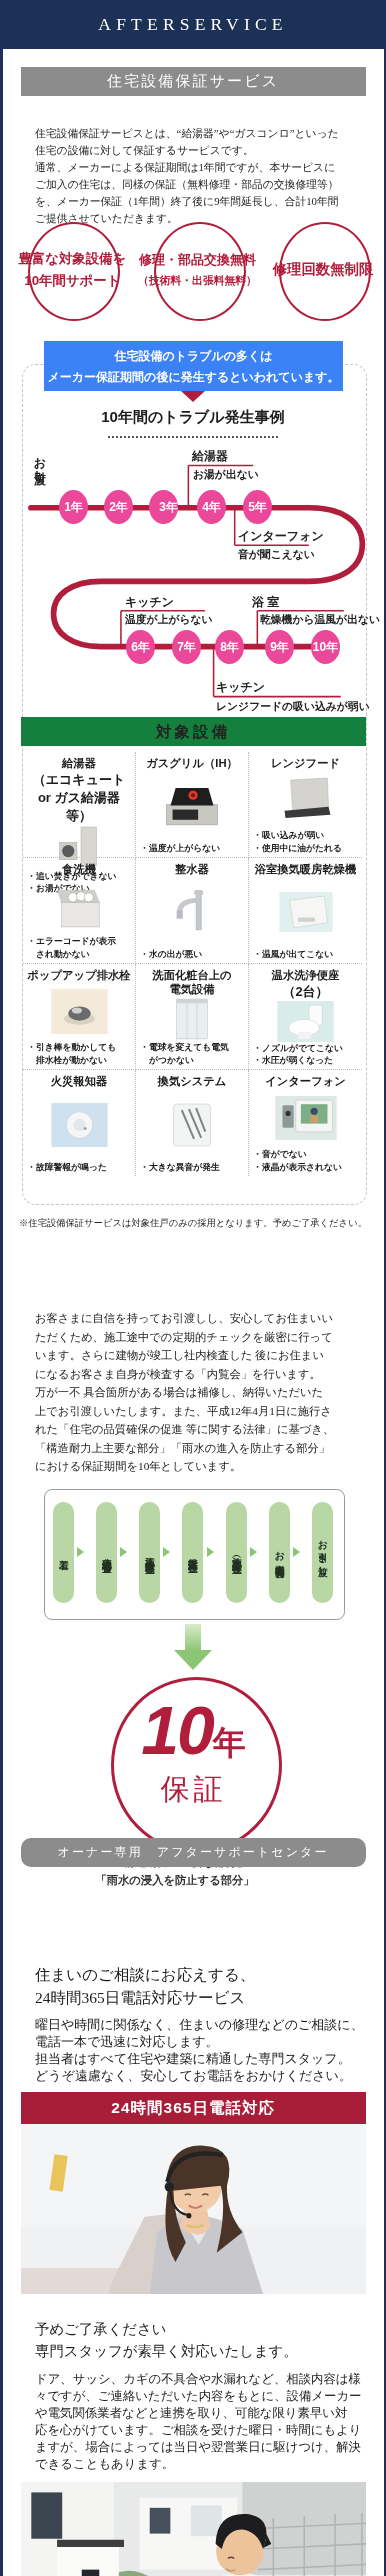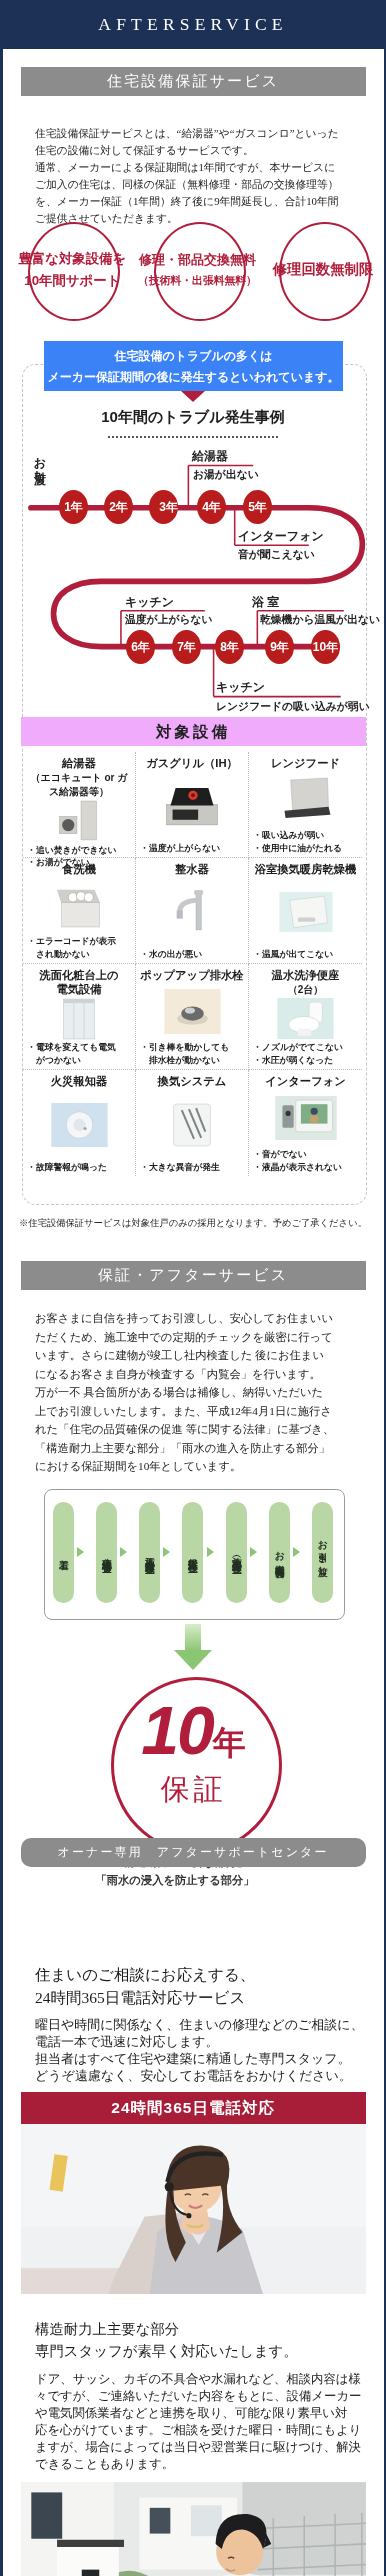--- a/index.html
+++ b/index.html
@@ -16,33 +16,33 @@
   .band{left:20.6px;width:345px;height:29px;line-height:29px;background:#8c8c8c;color:#ffffff;
         font-size:15px;letter-spacing:2.1px;text-align:center;}
   .para{color:#1c1c1c;}
   .badge-ellipse{border:2.6px solid #b01e3b;border-radius:50%;}
   .badge-text{color:#b01e3b;font-weight:bold;text-align:center;}
   .callout{background:#3b82f6;color:#ffffff;font-weight:bold;text-align:center;}
   .callout-tri{width:0;height:0;border-left:12.4px solid transparent;border-right:12.4px solid transparent;
                border-top:11.3px solid #b01e3b;}
   .dashed-box{border:1px dashed #c4c4c4;border-radius:13.4px;}
   .dotted-ul{border-bottom:2.6px dotted #555;}
-  .year-bubble{width:29px;height:34px;border-radius:50%;background:#b91c1c;color:#fff;
+  .year-bubble{width:29px;height:34px;border-radius:50%;background:#ec4899;color:#fff;
                font-weight:bold;font-size:12px;text-align:center;line-height:34px;}
   .tl-label{font-weight:bold;font-size:12px;color:#222;}
   .tl-desc{font-size:10.8px;color:#222;font-weight:bold;}
-  .beige-band{left:20.6px;width:345px;height:29px;line-height:29px;background:#f0abfc;color:#222;
+  .beige-band{left:20.6px;width:345px;height:29px;line-height:29px;background:#15803d;color:#222;
               font-size:15.5px;font-weight:bold;text-align:center;letter-spacing:3.1px;}
   .grid{left:23px;top:752px;width:340px;display:grid;grid-template-columns:113px 113px 113px;
         grid-auto-rows:106px;}
   .cell{box-sizing:border-box;padding:5.2px 4.1px 3.1px 4.1px;display:flex;flex-direction:column;align-items:center;}
   .cell.cr{border-right:1px dotted #bbb;}
   .cell.cb{border-bottom:1px dotted #bbb;}
   .cell-title{font-weight:bold;font-size:11.3px;color:#1c1c1c;text-align:center;line-height:13.4px;}
-  .cell-sub{font-weight:bold;font-size:10px;color:#1c1c1c;text-align:center;}
+  .cell-sub{font-weight:bold;font-size:13px;color:#1c1c1c;text-align:center;}
   .cell-icon{flex:1;display:flex;align-items:center;justify-content:center;}
   .cell-bullets{align-self:flex-start;font-size:8.8px;line-height:12.4px;color:#1c1c1c;font-weight:bold;}
   .pill{width:20.6px;height:101px;border-radius:10.3px;background:#b9d7a5;color:#223022;
         font-weight:bold;font-size:9.8px;writing-mode:vertical-rl;text-align:center;
         display:flex;align-items:center;justify-content:center;letter-spacing:1px;}
   .pill-arrow{width:0;height:0;border-top:5.7px solid transparent;border-bottom:5.7px solid transparent;
               border-left:7.7px solid #8cc573;}
   .ring{border:3.6px solid #b01e3b;border-radius:50%;}
   .red-banner{left:20.6px;width:345px;height:32px;line-height:32px;background:#a81e38;color:#fff;
               font-weight:bold;font-size:15.5px;text-align:center;letter-spacing:1px;}
@@ -196,45 +196,45 @@
         <svg width="62" height="46" viewBox="0 0 120 90">
             <rect x="8" y="6" width="104" height="78" fill="#dff0ee"></rect>
             <polygon points="28,22 96,14 102,66 36,76" fill="#f6f7f5" stroke="#c2c8c6"></polygon>
             <rect x="44" y="56" width="34" height="8" rx="3" fill="#cdd2d0"></rect>
           </svg>
       </div>
       <div class="cell-bullets pre">・温風が出てこない</div>
     </div>
 
     <div class="cell cr cb">
+      <div class="cell-title pre">ポップアップ排水栓</div>
+      <div class="cell-icon">
+        <svg width="57" height="45" viewBox="0 0 110 88">
+            <rect x="0" y="0" width="110" height="88" fill="#f3ead9"></rect>
+            <ellipse cx="55" cy="58" rx="30" ry="12" fill="#d9d2c2"></ellipse>
+            <ellipse cx="55" cy="48" rx="22" ry="14" fill="#6b6b6b"></ellipse>
+            <ellipse cx="50" cy="42" rx="10" ry="6" fill="#cfcfcf"></ellipse>
+          </svg>
+      </div>
+      <div class="cell-bullets pre">・引き棒を動かしても
+　排水栓が動かない</div>
+    </div>
+    <div class="cell cr cb">
       <div class="cell-title pre">洗面化粧台上の
 電気設備</div>
       <div class="cell-icon">
         <svg width="52" height="44" viewBox="0 0 100 86">
             <rect x="20" y="4" width="60" height="78" fill="#e9eef0" stroke="#b9bfc2"></rect>
             <line x1="40" y1="4" x2="40" y2="82" stroke="#b9bfc2"></line>
             <line x1="60" y1="4" x2="60" y2="82" stroke="#b9bfc2"></line>
             <rect x="20" y="4" width="60" height="8" fill="#cdd4d7"></rect>
           </svg>
       </div>
       <div class="cell-bullets pre">・電球を変えても電気
 　がつかない</div>
-    </div>
-    <div class="cell cr cb">
-      <div class="cell-title pre">ポップアップ排水栓</div>
-      <div class="cell-icon">
-        <svg width="57" height="45" viewBox="0 0 110 88">
-            <rect x="0" y="0" width="110" height="88" fill="#f3ead9"></rect>
-            <ellipse cx="55" cy="58" rx="30" ry="12" fill="#d9d2c2"></ellipse>
-            <ellipse cx="55" cy="48" rx="22" ry="14" fill="#6b6b6b"></ellipse>
-            <ellipse cx="50" cy="42" rx="10" ry="6" fill="#cfcfcf"></ellipse>
-          </svg>
-      </div>
-      <div class="cell-bullets pre">・引き棒を動かしても
-　排水栓が動かない</div>
     </div>
     <div class="cell cb">
       <div class="cell-title pre">温水洗浄便座</div>
       <div class="cell-sub">（2台）</div>
       <div class="cell-icon">
         <svg width="57" height="41" viewBox="0 0 110 80">
             <rect x="0" y="0" width="110" height="80" fill="#d9ecea"></rect>
             <rect x="62" y="8" width="26" height="40" rx="6" fill="#fbfbfb" stroke="#c5cdcc"></rect>
             <ellipse cx="52" cy="52" rx="30" ry="16" fill="#ffffff" stroke="#c5cdcc"></ellipse>
             <rect x="40" y="60" width="26" height="14" fill="#f2f4f4"></rect>
@@ -283,21 +283,20 @@
             <circle cx="25" cy="34" r="5" fill="#333"></circle>
           </svg>
       </div>
       <div class="cell-bullets pre">・音がでない
 ・液晶が表示されない</div>
     </div>
   </div>
 
   <div class="abs serif center" style="left:18px;top:1217px;width:350px;font-size:9.3px;color:#1c1c1c;">※住宅設備保証サービスは対象住戸のみの採用となります。予めご了承ください。</div>
 
-  <div class="abs band serif" style="top:1261px;">保証・アフターサービス</div>
 
   <div class="abs serif para pre" style="left:35px;top:1309px;width:330px;font-size:11.3px;line-height:18.5px;">お客さまに自信を持ってお引渡しし、安心してお住まいい
 ただくため、施工途中での定期的チェックを厳密に行って
 います。さらに建物が竣工し社内検査した 後にお住まい
 になるお客さま自身が検査する「内覧会」を行います。
 万が一不 具合箇所がある場合は補修し、納得いただいた
 上でお引渡しいたします。また、平成12年4月1日に施行さ
 れた「住宅の品質確保の促進 等に関する法律」に基づき、
 「構造耐力上主要な部分」「雨水の進入を防止する部分」
 における保証期間を10年としています。</div>
@@ -358,21 +357,21 @@
         <path d="M284 112 Q300 44 392 60" stroke="#222" stroke-width="8" fill="none"></path>
         <circle cx="288" cy="122" r="9" fill="#222"></circle>
         <path d="M290 132 Q296 172 322 176" stroke="#222" stroke-width="4" fill="none"></path>
         <circle cx="326" cy="178" r="5" fill="#222"></circle>
         <path d="M322 196 Q338 204 354 196" stroke="#d8c26a" stroke-width="4" fill="none"></path>
         <path d="M330 210 L345 235 L360 208 Q344 220 330 210 Z" fill="#e8e8ea"></path>
       </g>
     </svg>
   </div>
 
-  <div class="abs serif para pre" style="left:35px;top:2319px;width:330px;font-size:14.4px;line-height:21.6px;">構造耐力上主要な部分
+  <div class="abs serif para pre" style="left:35px;top:2319px;width:330px;font-size:14.4px;line-height:21.6px;">予めご了承ください
 専門スタッフが素早く対応いたします。</div>
   <div class="abs serif para pre" style="left:35px;top:2371px;width:330px;font-size:12.4px;line-height:17px;">ドア、サッシ、カギの不具合や水漏れなど、相談内容は様
 々ですが、ご連絡いただいた内容をもとに、設備メーカー
 や電気関係業者などと連携を取り、可能な限り素早い対
 応を心がけています。ご相談を受けた曜日・時間にもより
 ますが、場合によっては当日や翌営業日に駆けつけ、解決
 できることもあります。</div>
 
   <div class="abs" style="left:20.6px;top:2482px;width:345px;height:166px;overflow:hidden;">
     <svg width="345" height="166" viewBox="0 0 670 322">

